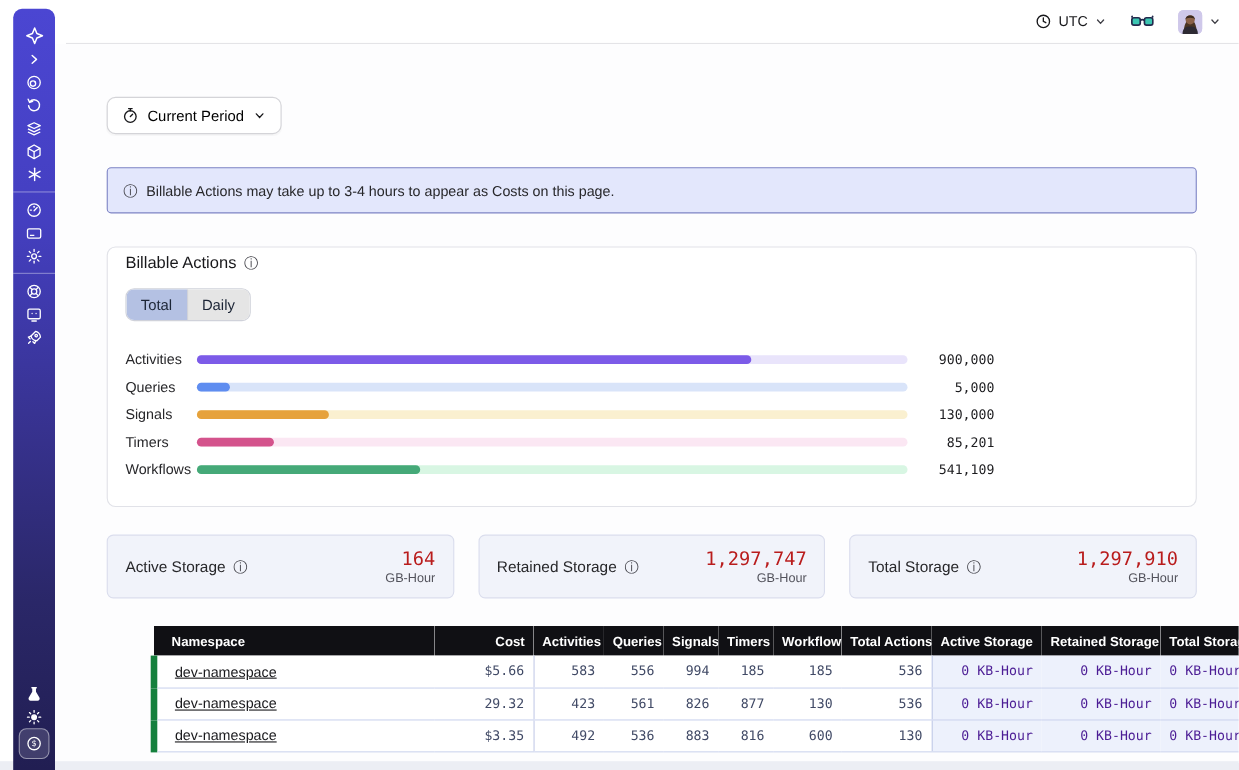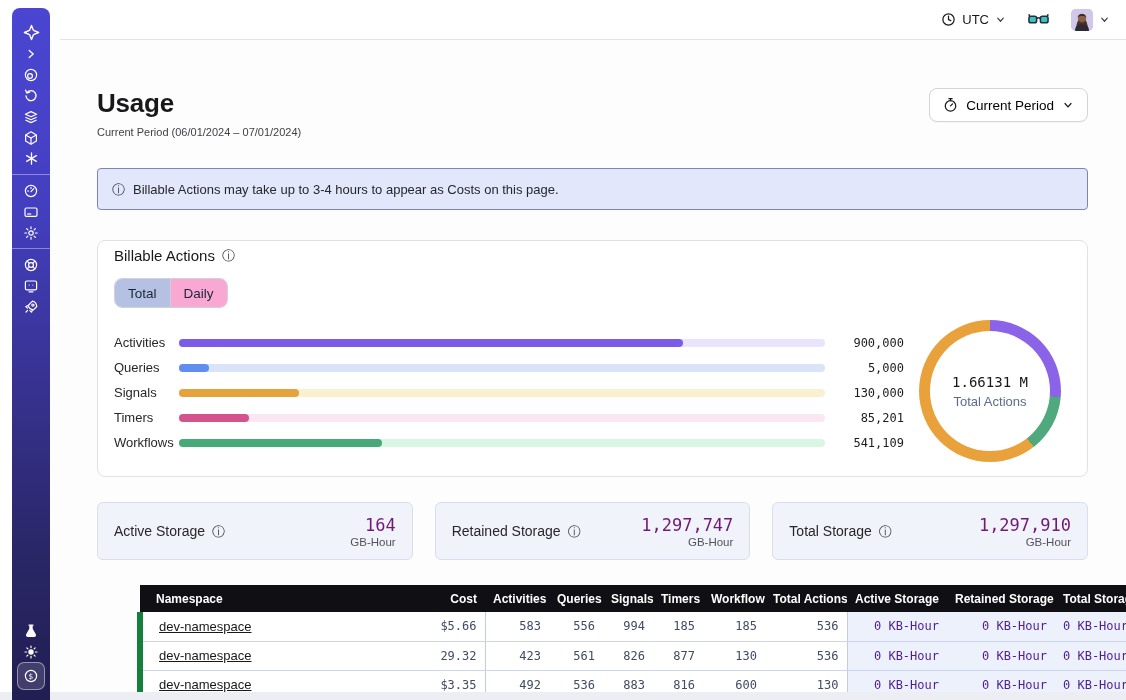--- a/index.html
+++ b/index.html
@@ -44,21 +44,21 @@
     border-radius:4px; display:flex; align-items:center; padding:0 14px; gap:8px;
     font-size:13px; color:#27272a; }
 
   
   .card { margin-top:30px; height:237px; background:#fff; border:1px solid #e1e2e8;
     border-radius:8px; padding:6px 16px; position:relative; }
   .card-title { font-size:15px; font-weight:500; display:flex; align-items:center; gap:7px; }
   .seg-tabs { display:inline-flex; margin-top:14px; border:1px solid #d0d2da; border-radius:8px;
     overflow:hidden; height:30px; }
   .seg-tab { padding:0 13px; display:flex; align-items:center; font-size:13.5px; cursor:pointer;
-    background:#f9a8d4; color:#1c2536; }
+    background:#e5e5e5; color:#1c2536; }
   .seg-tab.active { background:#b4c1e3; font-weight:500;text-align:center; }
   .seg-tab + .seg-tab { border-left:1px solid #d0d2da; }
 
   .bars { margin-top:22px; width:790px; }
   .bar-row { display:grid; grid-template-columns:65px 646px 1fr; align-items:center; height:25px; }
   .bar-label { font-size:13px; color:#27272a; }
   .bar-track { height:8px; border-radius:4px; position:relative; }
   .bar-fill { position:absolute; left:0; top:0; bottom:0; border-radius:4px; }
   .bar-value { font-family:"DejaVu Sans Mono", monospace; font-size:12px; text-align:right; color:#1c1c1f; }
 
@@ -68,21 +68,21 @@
     border-radius:50%; display:flex; flex-direction:column; align-items:center; justify-content:center; gap:4px; }
   .donut-total { font-family:"DejaVu Sans Mono", monospace; font-size:14px; color:#18181b; }
   .donut-sub { font-size:13px; color:#5b6b8c; }
 
   
   .storage-row { margin-top:25px; display:flex; gap:22px; }
   .storage-card { flex:1; height:58px; background:#f1f3fa; border:1px solid #dadded; border-radius:6px;
     display:flex; align-items:center; justify-content:space-between; padding:0 16px; }
   .storage-label { font-size:14px; color:#27272a; display:flex; align-items:center; gap:7px; }
   .storage-right { text-align:right; }
-  .storage-value { font-family:"DejaVu Sans Mono", monospace; font-size:17px; color:#701a75; }
+  .storage-value { font-family:"DejaVu Sans Mono", monospace; font-size:17px; color:#b91c1c; }
   .storage-unit { font-size:11.5px; color:#52525b; margin-top:1px; }
 
   
   .usage-table { margin-top:25px; width:100%; border-collapse:collapse; table-layout:fixed;margin-left:40px; }
   .usage-table thead th { background:#101014; color:#fff; font-size:12px; font-weight:600;
     height:27px; padding:0 8px; white-space:nowrap; overflow:hidden; }
   .usage-table th.left, .usage-table td.left { text-align:left; padding-left:16px; }
   .usage-table th.right, .usage-table td.right { text-align:right; }
   .usage-table tbody td { height:29px; font-size:12px; border-bottom:1px solid #ccd4ee;
     background:#fff; padding:0 8px; white-space:nowrap; }
@@ -265,24 +265,20 @@
     </span>
     <svg class="chev" width="11" height="11" viewBox="0 0 16 16" fill="none" stroke="#3f3f46" stroke-width="1.8" stroke-linecap="round">
         <polyline points="4,6 8,10.5 12,6"></polyline>
       </svg>
   </span>
 </header>
 
 <main class="main">
 
   <div class="title-row">
-    <div>
-      <h1 class="page-title">Usage</h1>
-      <div class="page-subtitle">Current Period (06/01/2024 – 07/01/2024)</div>
-    </div>
     <button class="period-btn">
       <svg width="15" height="16" viewBox="0 0 16 17" fill="none" stroke="#18181b" stroke-width="1.3" stroke-linecap="round">
           <circle cx="8" cy="9.5" r="5.6"></circle>
           <line x1="8" y1="3.9" x2="8" y2="1.8"></line>
           <line x1="6.3" y1="1.8" x2="9.7" y2="1.8"></line>
           <line x1="8" y1="9.5" x2="10.2" y2="7.3"></line>
         </svg>
       <span>Current Period</span>
       <svg class="chev" width="12" height="12" viewBox="0 0 16 16" fill="none" stroke="#18181b" stroke-width="1.6" stroke-linecap="round">
           <polyline points="4,6 8,10.5 12,6"></polyline>
@@ -334,28 +330,20 @@
           <span class="bar-value">85,201</span>
         </div>
         <div class="bar-row">
           <span class="bar-label">Workflows</span>
           <span class="bar-track" style="background:#d8f6e3">
             <span class="bar-fill" style="width:31.4%;background:#45a978"></span>
           </span>
           <span class="bar-value">541,109</span>
         </div>
       </div>
-    <div class="donut-wrap">
-      <div class="donut" id="donut" style="background: conic-gradient(rgb(138, 99, 233) 2deg, rgb(138, 99, 233) 95deg, rgb(79, 169, 125) 95deg, rgb(79, 169, 125) 142deg, rgb(233, 162, 59) 142deg, rgb(233, 162, 59) 362deg);">
-        <div class="donut-hole">
-          <span class="donut-total">1.66131 M</span>
-          <span class="donut-sub">Total Actions</span>
-        </div>
-      </div>
-    </div>
   </section>
 
   <section class="storage-row" id="storage-row">
       <div class="storage-card">
         <span class="storage-label">Active Storage <span class="ibadge">ⓘ</span></span>
         <span class="storage-right">
           <div class="storage-value">164</div>
           <div class="storage-unit">GB-Hour</div>
         </span>
       </div>

